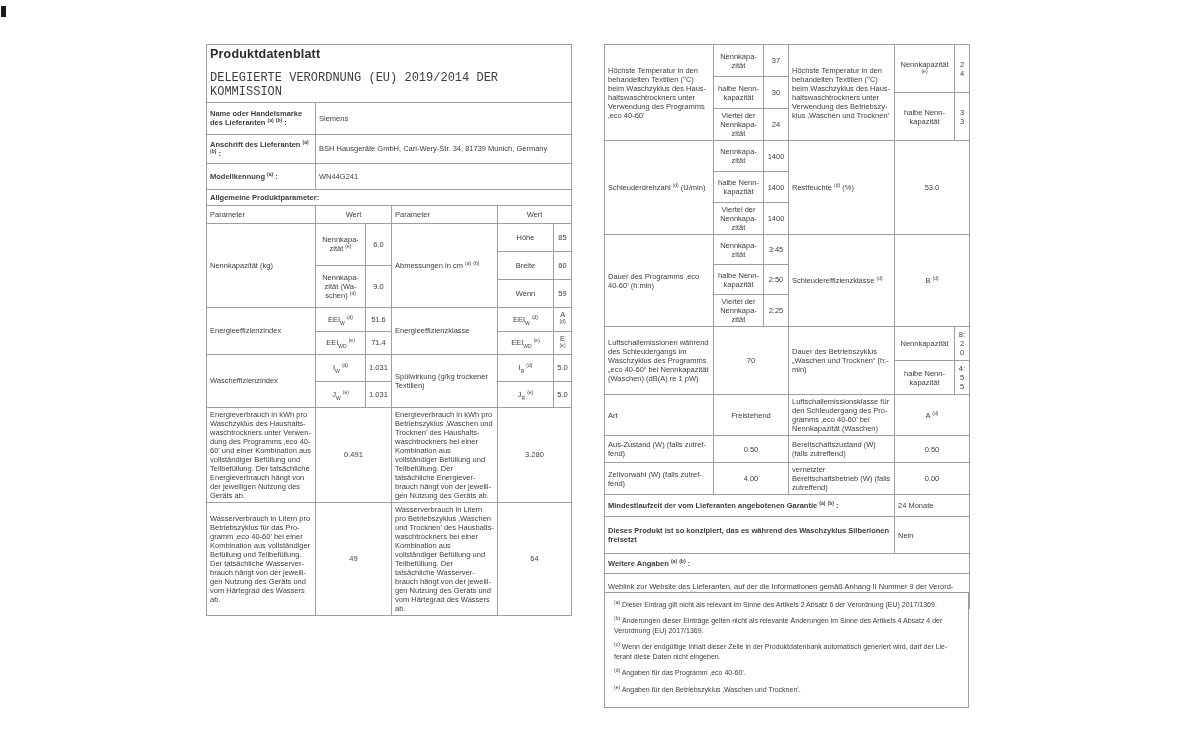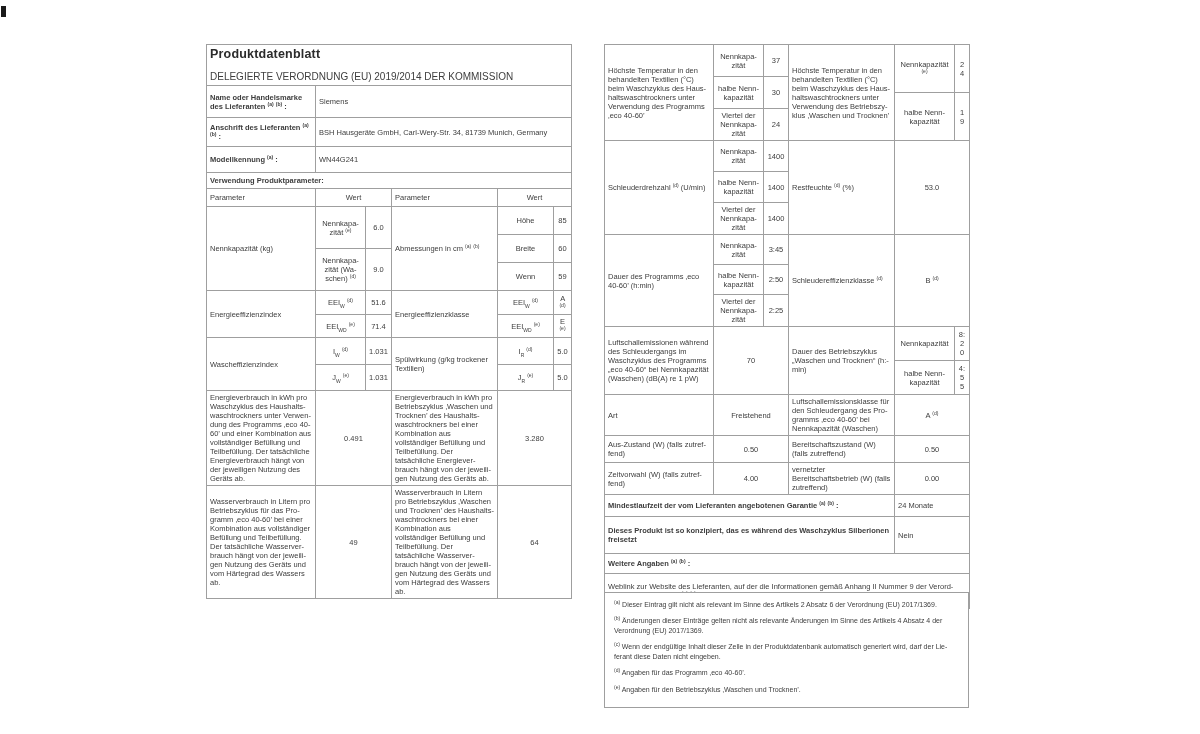--- a/index.html
+++ b/index.html
@@ -13,21 +13,21 @@
     font-size:7.5px;line-height:1.2;color:#3d3d3d;background:#fff;
   }
   table.t td{
     border:1px solid #9f9f9f;padding:2px 3px;vertical-align:middle;
     overflow:hidden;word-wrap:break-word;
   }
   td.c{text-align:center;padding:2px 1px;}
   td.b,.b{font-weight:bold;}
   .titlecell{vertical-align:top;padding:5px 7px;}
   .title{font-size:12.5px;font-weight:bold;color:#2b2b2b;letter-spacing:.2px;}
-  .subtitle{font-size:10px;margin-top:9px;}
+  .subtitle{font-size:12px;margin-top:9px;font-family:Liberation Mono, monospace;}
   sup{font-size:5px;line-height:0;vertical-align:super;}
   sub{font-size:5px;line-height:0;vertical-align:sub;}
   .footnotes{
     position:absolute;left:604px;top:592px;width:365px;height:116px;
     border:1px solid #9f9f9f;padding:7px 9px;font-size:7px;line-height:1.35;
     box-sizing:border-box;background:#fff;
   }
   .footnotes p{margin:0 0 7px 0;}
   .footnotes p:last-child{margin-bottom:0;}
 </style>
@@ -58,21 +58,21 @@
     </tr>
     <tr style="height:29px">
       <td class="b">Anschrift des Lieferanten <sup>(a)</sup> <sup>(b)</sup> :</td>
       <td colspan="5">BSH Hausgeräte GmbH, Carl-Wery-Str. 34, 81739 Munich, Germany</td>
     </tr>
     <tr style="height:26px">
       <td class="b">Modellkennung <sup>(a)</sup> :</td>
       <td colspan="5">WN44G241</td>
     </tr>
     <tr style="height:16px">
-      <td colspan="6" class="b">Verwendung Produktparameter:</td>
+      <td colspan="6" class="b">Allgemeine Produktparameter:</td>
     </tr>
     <tr style="height:18px">
       <td>Parameter</td>
       <td colspan="2" class="c">Wert</td>
       <td>Parameter</td>
       <td colspan="2" class="c">Wert</td>
     </tr>
 
     <tr style="height:14px">
       <td rowspan="6">Nennkapazität (kg)</td>
@@ -162,21 +162,21 @@
       <td rowspan="3" class="c">Nennkapa­zität <sup>(e)</sup></td>
       <td rowspan="3" class="c">24</td>
     </tr>
     <tr style="height:16px"></tr>
     <tr style="height:16px">
       <td rowspan="2" class="c">halbe Nenn­kapazität</td>
       <td rowspan="2" class="c">30</td>
     </tr>
     <tr style="height:16px">
       <td rowspan="3" class="c">halbe Nenn­kapazität</td>
-      <td rowspan="3" class="c">19</td>
+      <td rowspan="3" class="c">33</td>
     </tr>
     <tr style="height:16px">
       <td rowspan="2" class="c">Viertel der Nennkapa­zität</td>
       <td rowspan="2" class="c">24</td>
     </tr>
     <tr style="height:16px"></tr>
 
     <tr style="height:31px">
       <td rowspan="3">Schleuderdrehzahl <sup>(d)</sup> (U/min)</td>
       <td class="c">Nennkapa­zität</td>

